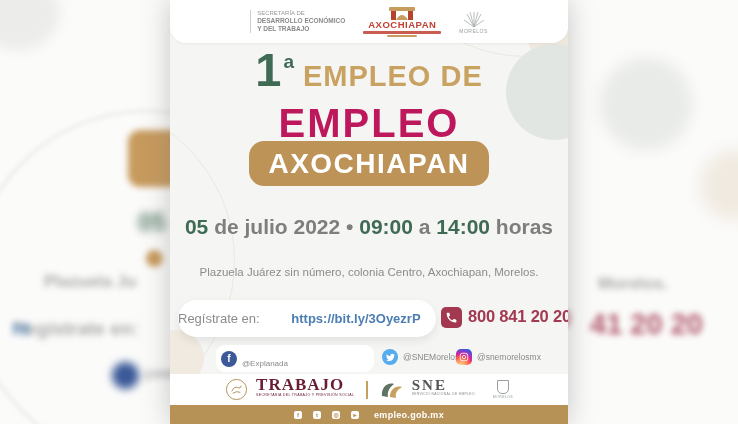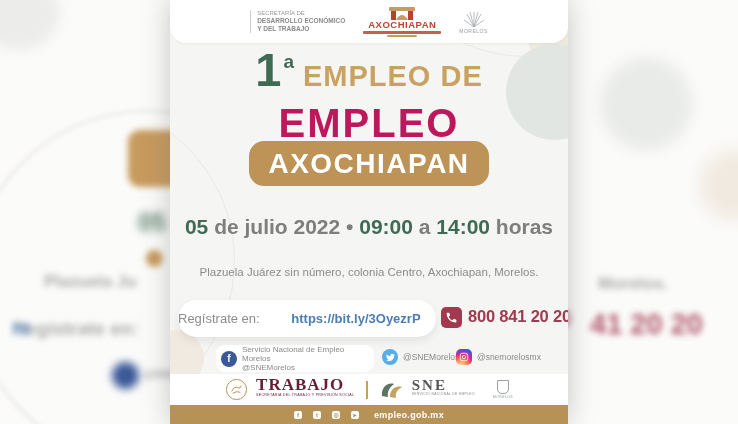--- a/index.html
+++ b/index.html
@@ -179,22 +179,22 @@
             <path fill="#ffffff" d="M6.62 10.79c1.44 2.83 3.76 5.14 6.59 6.59l2.2-2.2c.27-.27.67-.36 1.02-.24 1.12.37 2.33.57 3.57.57.55 0 1 .45 1 1V20c0 .55-.45 1-1 1-9.39 0-17-7.61-17-17 0-.55.45-1 1-1h3.5c.55 0 1 .45 1 1 0 1.25.2 2.45.57 3.57.11.35.03.74-.25 1.02l-2.2 2.2z"></path>
           </svg>
       </span>
       <span class="phone-num">800 841 20 20</span>
     </div>
 
     <div class="social">
       <div class="fb-group">
         <span class="soc-circle fb">f</span>
         <span class="soc-text">
-          <span>Servicio Nacional de Empleo Morelos</span><br>
-          <span>@SNEMorelos</span>
+          <br>
+          <span>@Explanada</span>
         </span>
       </div>
       <div class="tw-group">
         <span class="soc-circle tw">
           <svg width="9" height="9" viewBox="0 0 24 24">
               <path fill="#ffffff" d="M23.95 4.57c-.89.39-1.83.65-2.83.77 1.02-.61 1.8-1.57 2.16-2.72-.95.56-2 .96-3.13 1.18C19.26 2.85 17.99 2.25 16.57 2.25c-2.72 0-4.92 2.2-4.92 4.92 0 .39.04.76.13 1.12C7.69 8.09 4.07 6.13 1.64 3.16c-.43.72-.67 1.56-.67 2.47 0 1.71.87 3.21 2.19 4.1-.81-.03-1.57-.25-2.23-.62v.06c0 2.39 1.69 4.37 3.95 4.83-.41.11-.85.17-1.3.17-.31 0-.62-.03-.92-.09.63 1.95 2.45 3.38 4.6 3.42-1.68 1.32-3.81 2.1-6.1 2.1-.39 0-.78-.02-1.17-.07 2.19 1.39 4.77 2.21 7.56 2.21 9.05 0 14-7.5 14-13.99 0-.21 0-.42-.02-.63.96-.69 1.8-1.56 2.46-2.55z"></path>
             </svg>
         </span>
         <span>@SNEMorelosMX</span>
       </div>

